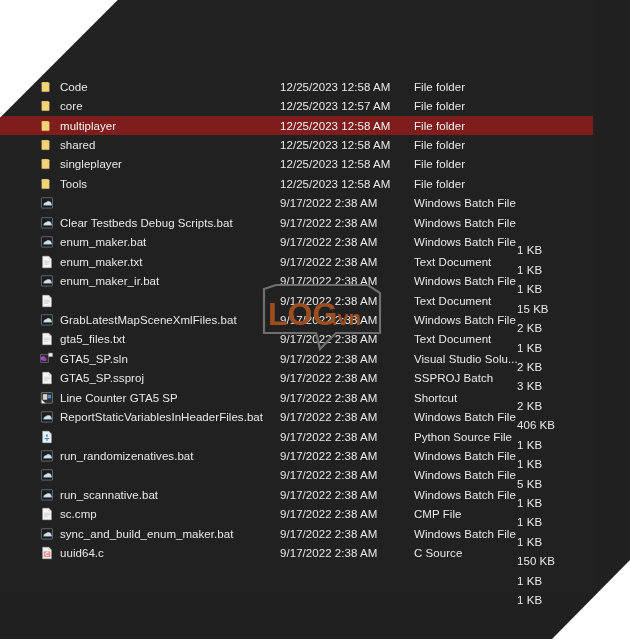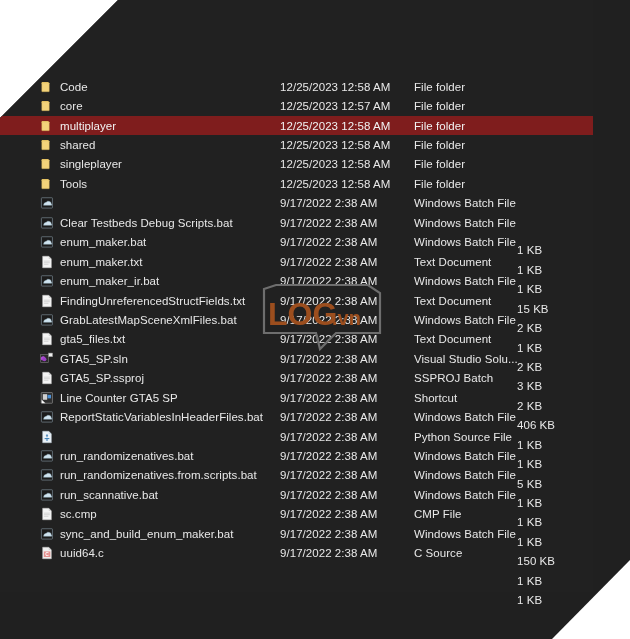--- a/index.html
+++ b/index.html
@@ -267,21 +267,20 @@
           <svg class="ic" width="14" height="14" viewBox="0 0 16 16" xmlns="http://www.w3.org/2000/svg">
             <path d="M3 1.4 H10 L13 4.5 V14.6 H3 Z" fill="#f4f4f4" stroke="#c9c9c9" stroke-width="0.5"></path>
             <path d="M10 1.4 L13 4.5 H10 Z" fill="#d2d2d2"></path>
             <g stroke="#b9b9b9" stroke-width="0.6">
               <line x1="4.6" y1="7" x2="11.2" y2="7"></line>
               <line x1="4.6" y1="8.8" x2="11.2" y2="8.8"></line>
               <line x1="4.6" y1="10.6" x2="9.6" y2="10.6"></line>
             </g>
           </svg>
         </span>
-        <span class="cell-name">FindingUnreferencedStructFields.txt</span>
         <span class="cell-date">9/17/2022 2:38 AM</span>
         <span class="cell-type">Text Document</span>
         <span class="cell-size">1 KB</span>
       </div>
       <div class="file-row">
         <span class="cell-icon">
           <svg class="ic" width="14" height="14" viewBox="0 0 16 16" xmlns="http://www.w3.org/2000/svg">
             <rect x="1.6" y="2" width="12.6" height="11.8" rx="0.6" fill="#1b1b1b" stroke="#6f7d86" stroke-width="0.9"></rect>
             <path d="M4 10.5 q0.4 -3.2 3.2 -3.4 q1.6 -2 3.6 -0.7 q1.8 0.1 1.9 2.1 q1.1 0.5 0.6 2 Z" fill="#cfe3ef"></path>
             <path d="M4 10.5 q0.4 -3.2 3.2 -3.4 q1.6 -2 3.6 -0.7 q1.8 0.1 1.9 2.1 q1.1 0.5 0.6 2 Z" fill="none" stroke="#9fb9c8" stroke-width="0.5"></path>
@@ -396,21 +395,20 @@
         <span class="cell-size">1 KB</span>
       </div>
       <div class="file-row">
         <span class="cell-icon">
           <svg class="ic" width="14" height="14" viewBox="0 0 16 16" xmlns="http://www.w3.org/2000/svg">
             <rect x="1.6" y="2" width="12.6" height="11.8" rx="0.6" fill="#1b1b1b" stroke="#6f7d86" stroke-width="0.9"></rect>
             <path d="M4 10.5 q0.4 -3.2 3.2 -3.4 q1.6 -2 3.6 -0.7 q1.8 0.1 1.9 2.1 q1.1 0.5 0.6 2 Z" fill="#cfe3ef"></path>
             <path d="M4 10.5 q0.4 -3.2 3.2 -3.4 q1.6 -2 3.6 -0.7 q1.8 0.1 1.9 2.1 q1.1 0.5 0.6 2 Z" fill="none" stroke="#9fb9c8" stroke-width="0.5"></path>
           </svg>
         </span>
-        <span class="cell-name">run_randomizenatives.from.scripts.bat</span>
         <span class="cell-date">9/17/2022 2:38 AM</span>
         <span class="cell-type">Windows Batch File</span>
         <span class="cell-size">1 KB</span>
       </div>
       <div class="file-row">
         <span class="cell-icon">
           <svg class="ic" width="14" height="14" viewBox="0 0 16 16" xmlns="http://www.w3.org/2000/svg">
             <rect x="1.6" y="2" width="12.6" height="11.8" rx="0.6" fill="#1b1b1b" stroke="#6f7d86" stroke-width="0.9"></rect>
             <path d="M4 10.5 q0.4 -3.2 3.2 -3.4 q1.6 -2 3.6 -0.7 q1.8 0.1 1.9 2.1 q1.1 0.5 0.6 2 Z" fill="#cfe3ef"></path>
             <path d="M4 10.5 q0.4 -3.2 3.2 -3.4 q1.6 -2 3.6 -0.7 q1.8 0.1 1.9 2.1 q1.1 0.5 0.6 2 Z" fill="none" stroke="#9fb9c8" stroke-width="0.5"></path>

